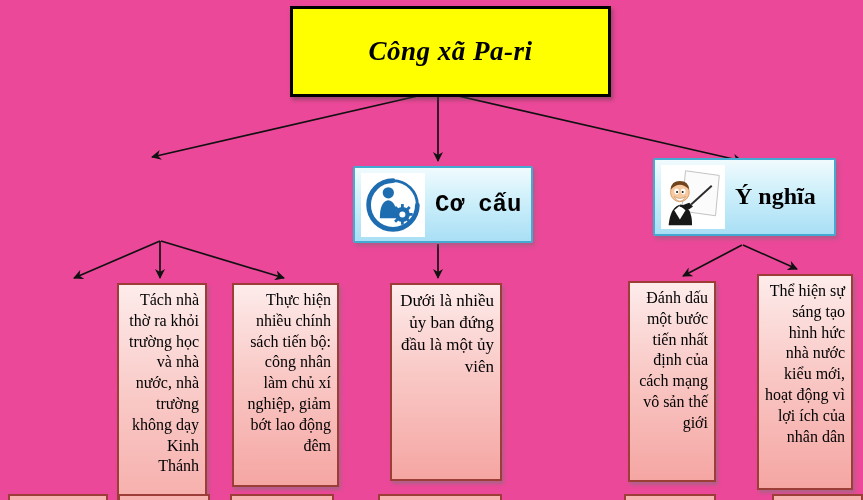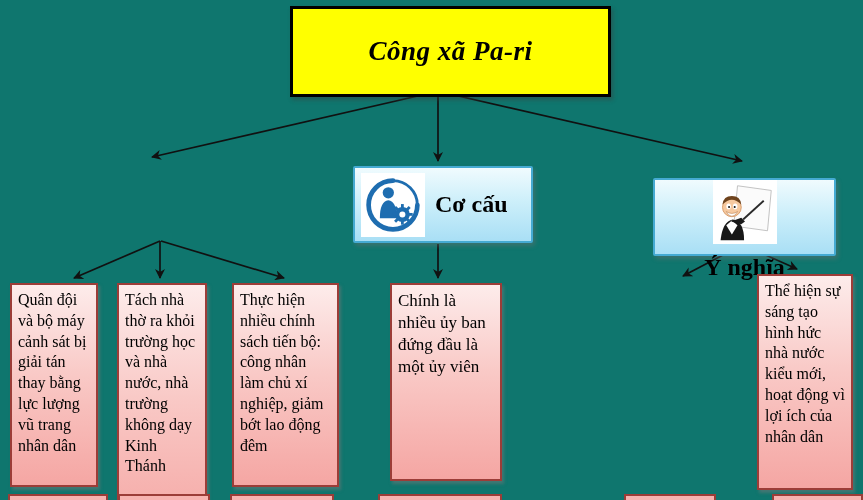--- a/index.html
+++ b/index.html
@@ -1,18 +1,18 @@
 <!DOCTYPE html>
 <html><head>
 <meta charset="utf-8">
 <style>
   html,body{margin:0;padding:0;background:#ffffff;}
   .canvas{
-    position:relative;width:863px;height:500px;background:#0f766e;
-    overflow:hidden;font-family:"Liberation Serif","DejaVu Serif",serif;color:#000;
+    position:relative;width:863px;height:500px;background:#ec4899;
+    overflow:hidden;font-family:"Liberation Serif","DejaVu Serif",serif;color:#000;text-align:right;
   }
   .arrows{position:absolute;left:0;top:0;width:863px;height:500px;pointer-events:none;}
 
   
   .title-box{
     position:absolute;left:290px;top:6px;width:315px;height:85px;
     background:#ffff00;border:3px solid #000;
     box-shadow:2px 3px 4px rgba(60,60,60,.45);
     display:flex;align-items:center;justify-content:center;
   }
@@ -20,22 +20,22 @@
 
   
   .branch{
     position:absolute;height:78px;width:183px;
     border:2px solid #45aad2;border-radius:2px;
     background:linear-gradient(to bottom,#f0fbfe 0%,#cdeffa 45%,#a9dff5 100%);
     box-shadow:2px 3px 4px rgba(110,110,110,.45);
     display:flex;align-items:center;gap:10px;padding:0 6px;box-sizing:border-box;
   }
   .branch-1{left:78px;top:162px;}
-  .branch-2{left:353px;top:166px;width:180px;height:77px;}
-  .branch-3{left:653px;top:178px;flex-direction:column;}
+  .branch-2{left:353px;top:166px;width:180px;height:77px;font-family:Liberation Mono, monospace;}
+  .branch-3{left:653px;top:158px;}
   .branch .icon-tile{
     width:64px;height:64px;background:#ffffff;flex:0 0 64px;
     display:flex;align-items:center;justify-content:center;
   }
   .branch .blabel{font-size:24px;font-weight:bold;line-height:1.15;}
 
   
   .detail{
     position:absolute;box-sizing:border-box;
     border:2px solid #9c3d38;
@@ -131,36 +131,36 @@
         <ellipse cx="14.5" cy="26" rx="2.4" ry="3" fill="#ffffff"></ellipse>
         <ellipse cx="21.5" cy="26" rx="2.4" ry="3" fill="#ffffff"></ellipse>
         <circle cx="15" cy="26.6" r="1.1" fill="#111"></circle>
         <circle cx="21" cy="26.6" r="1.1" fill="#111"></circle>
         <path d="M12 31.5 q6 4 12 0 q-2 5 -6 5 q-4 0 -6 -5 z" fill="#ffffff" stroke="#b97f4e" stroke-width=".6"></path>
       </svg>
     </span>
     <span class="blabel">Ý nghĩa</span>
   </div>
 
-  <div class="detail d1">
-    <p>Quân đội và bộ máy cảnh sát bị giải tán thay bằng lực lượng vũ trang nhân dân</p>
-  </div>
 
   <div class="detail d2">
     <p>Tách nhà thờ ra khỏi trường học và nhà nước, nhà trường không dạy Kinh Thánh</p>
   </div>
 
   <div class="detail d3">
     <p>Thực hiện nhiều chính sách tiến bộ: công nhân làm chủ xí nghiệp, giảm bớt lao động đêm</p>
   </div>
 
   <div class="detail d4">
-    <p>Chính là nhiều ủy ban đứng đầu là một ủy viên</p>
+    <p>Dưới là nhiều ủy ban đứng đầu là một ủy viên</p>
   </div>
 
+  <div class="detail d5">
+    <p>Đánh dấu một bước tiến nhất định của cách mạng vô sản thế giới</p>
+  </div>
 
   <div class="detail d6">
     <p>Thể hiện sự sáng tạo hình hức nhà nước kiểu mới, hoạt động vì lợi ích của nhân dân</p>
   </div>
 
   <div class="strip s1"></div>
   <div class="strip s2"></div>
   <div class="strip s3"></div>
   <div class="strip s4"></div>
   <div class="strip s5"></div>

